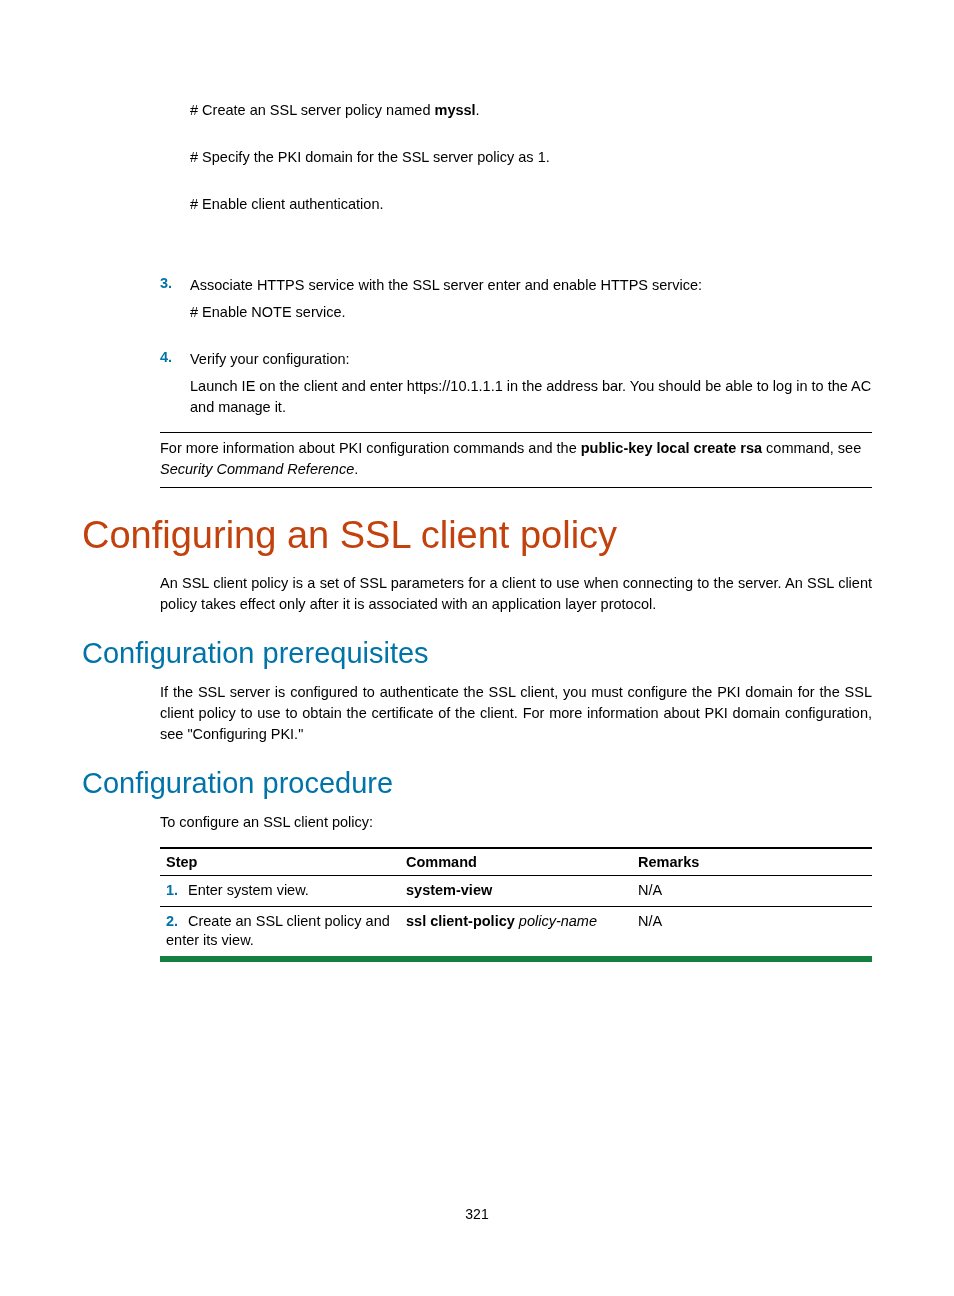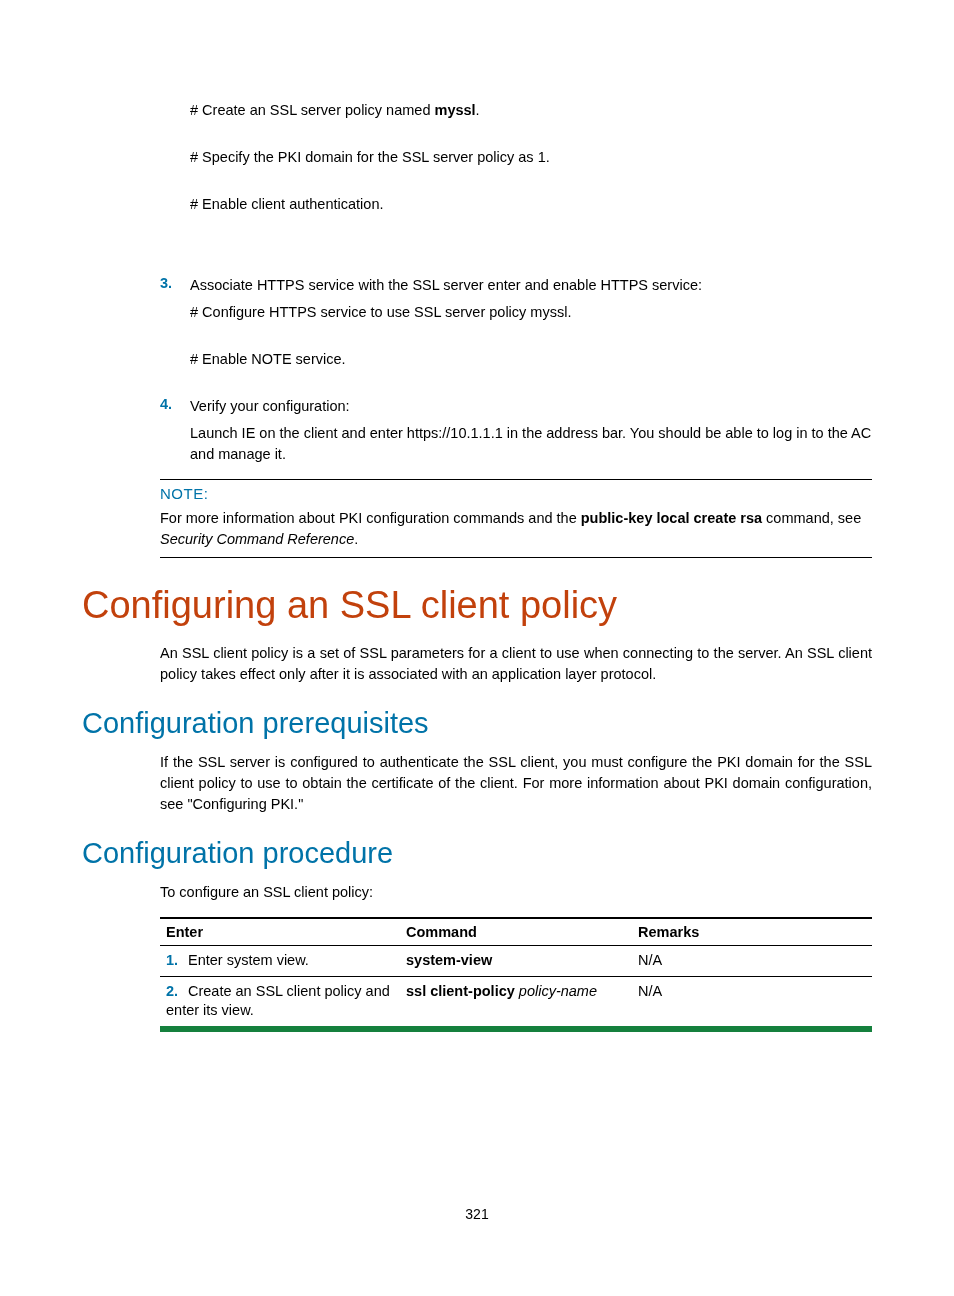--- a/index.html
+++ b/index.html
@@ -144,49 +144,47 @@
   </div>
   <div class="step-sub"># Specify the PKI domain for the SSL server policy as 1.</div>
   <div class="step-sub"># Enable client authentication.</div>
 
   <div class="gap-medium"></div>
 
   <div class="step-row">
     <div class="step-num">3.</div>
     <div class="step-text">Associate HTTPS service with the SSL server enter and enable HTTPS service:</div>
   </div>
-  <div class="step-sub-tight" style="margin-bottom:26px;"># Configure HTTPS service to use SSL server policy myssl.</div>
   <div class="step-sub"># Enable NOTE service.</div>
 
   <div class="step-row">
     <div class="step-num">4.</div>
     <div class="step-text">Verify your configuration:</div>
   </div>
   <div class="step-sub-tight">Launch IE on the client and enter https://10.1.1.1 in the address bar. You should be able to log in to the AC and manage it.</div>
 
   <div class="note-box">
-    <div class="note-label">NOTE:</div>
     <div class="note-text">
       <span>For more information about PKI configuration commands and the </span><span class="bold">public-key local create rsa</span><span> command, see </span><span class="italic">Security Command Reference</span><span>.</span>
     </div>
   </div>
 
   <h1 class="section-title">Configuring an SSL client policy</h1>
   <div class="body-para">An SSL client policy is a set of SSL parameters for a client to use when connecting to the server. An SSL client policy takes effect only after it is associated with an application layer protocol.</div>
 
   <h2 class="sub-title">Configuration prerequisites</h2>
   <div class="body-para">If the SSL server is configured to authenticate the SSL client, you must configure the PKI domain for the SSL client policy to use to obtain the certificate of the client. For more information about PKI domain configuration, see "Configuring PKI."</div>
 
   <h2 class="sub-title">Configuration procedure</h2>
   <div class="tbody-para">To configure an SSL client policy:</div>
 
   <table class="proc">
     <thead>
       <tr>
-        <th class="col-step">Enter</th>
+        <th class="col-step">Step</th>
         <th class="col-cmd">Command</th>
         <th class="col-rem">Remarks</th>
       </tr>
     </thead>
     <tbody>
       <tr>
         <td>
           <span class="row-num">1.</span><span>Enter system view.</span>
         </td>
         <td>

